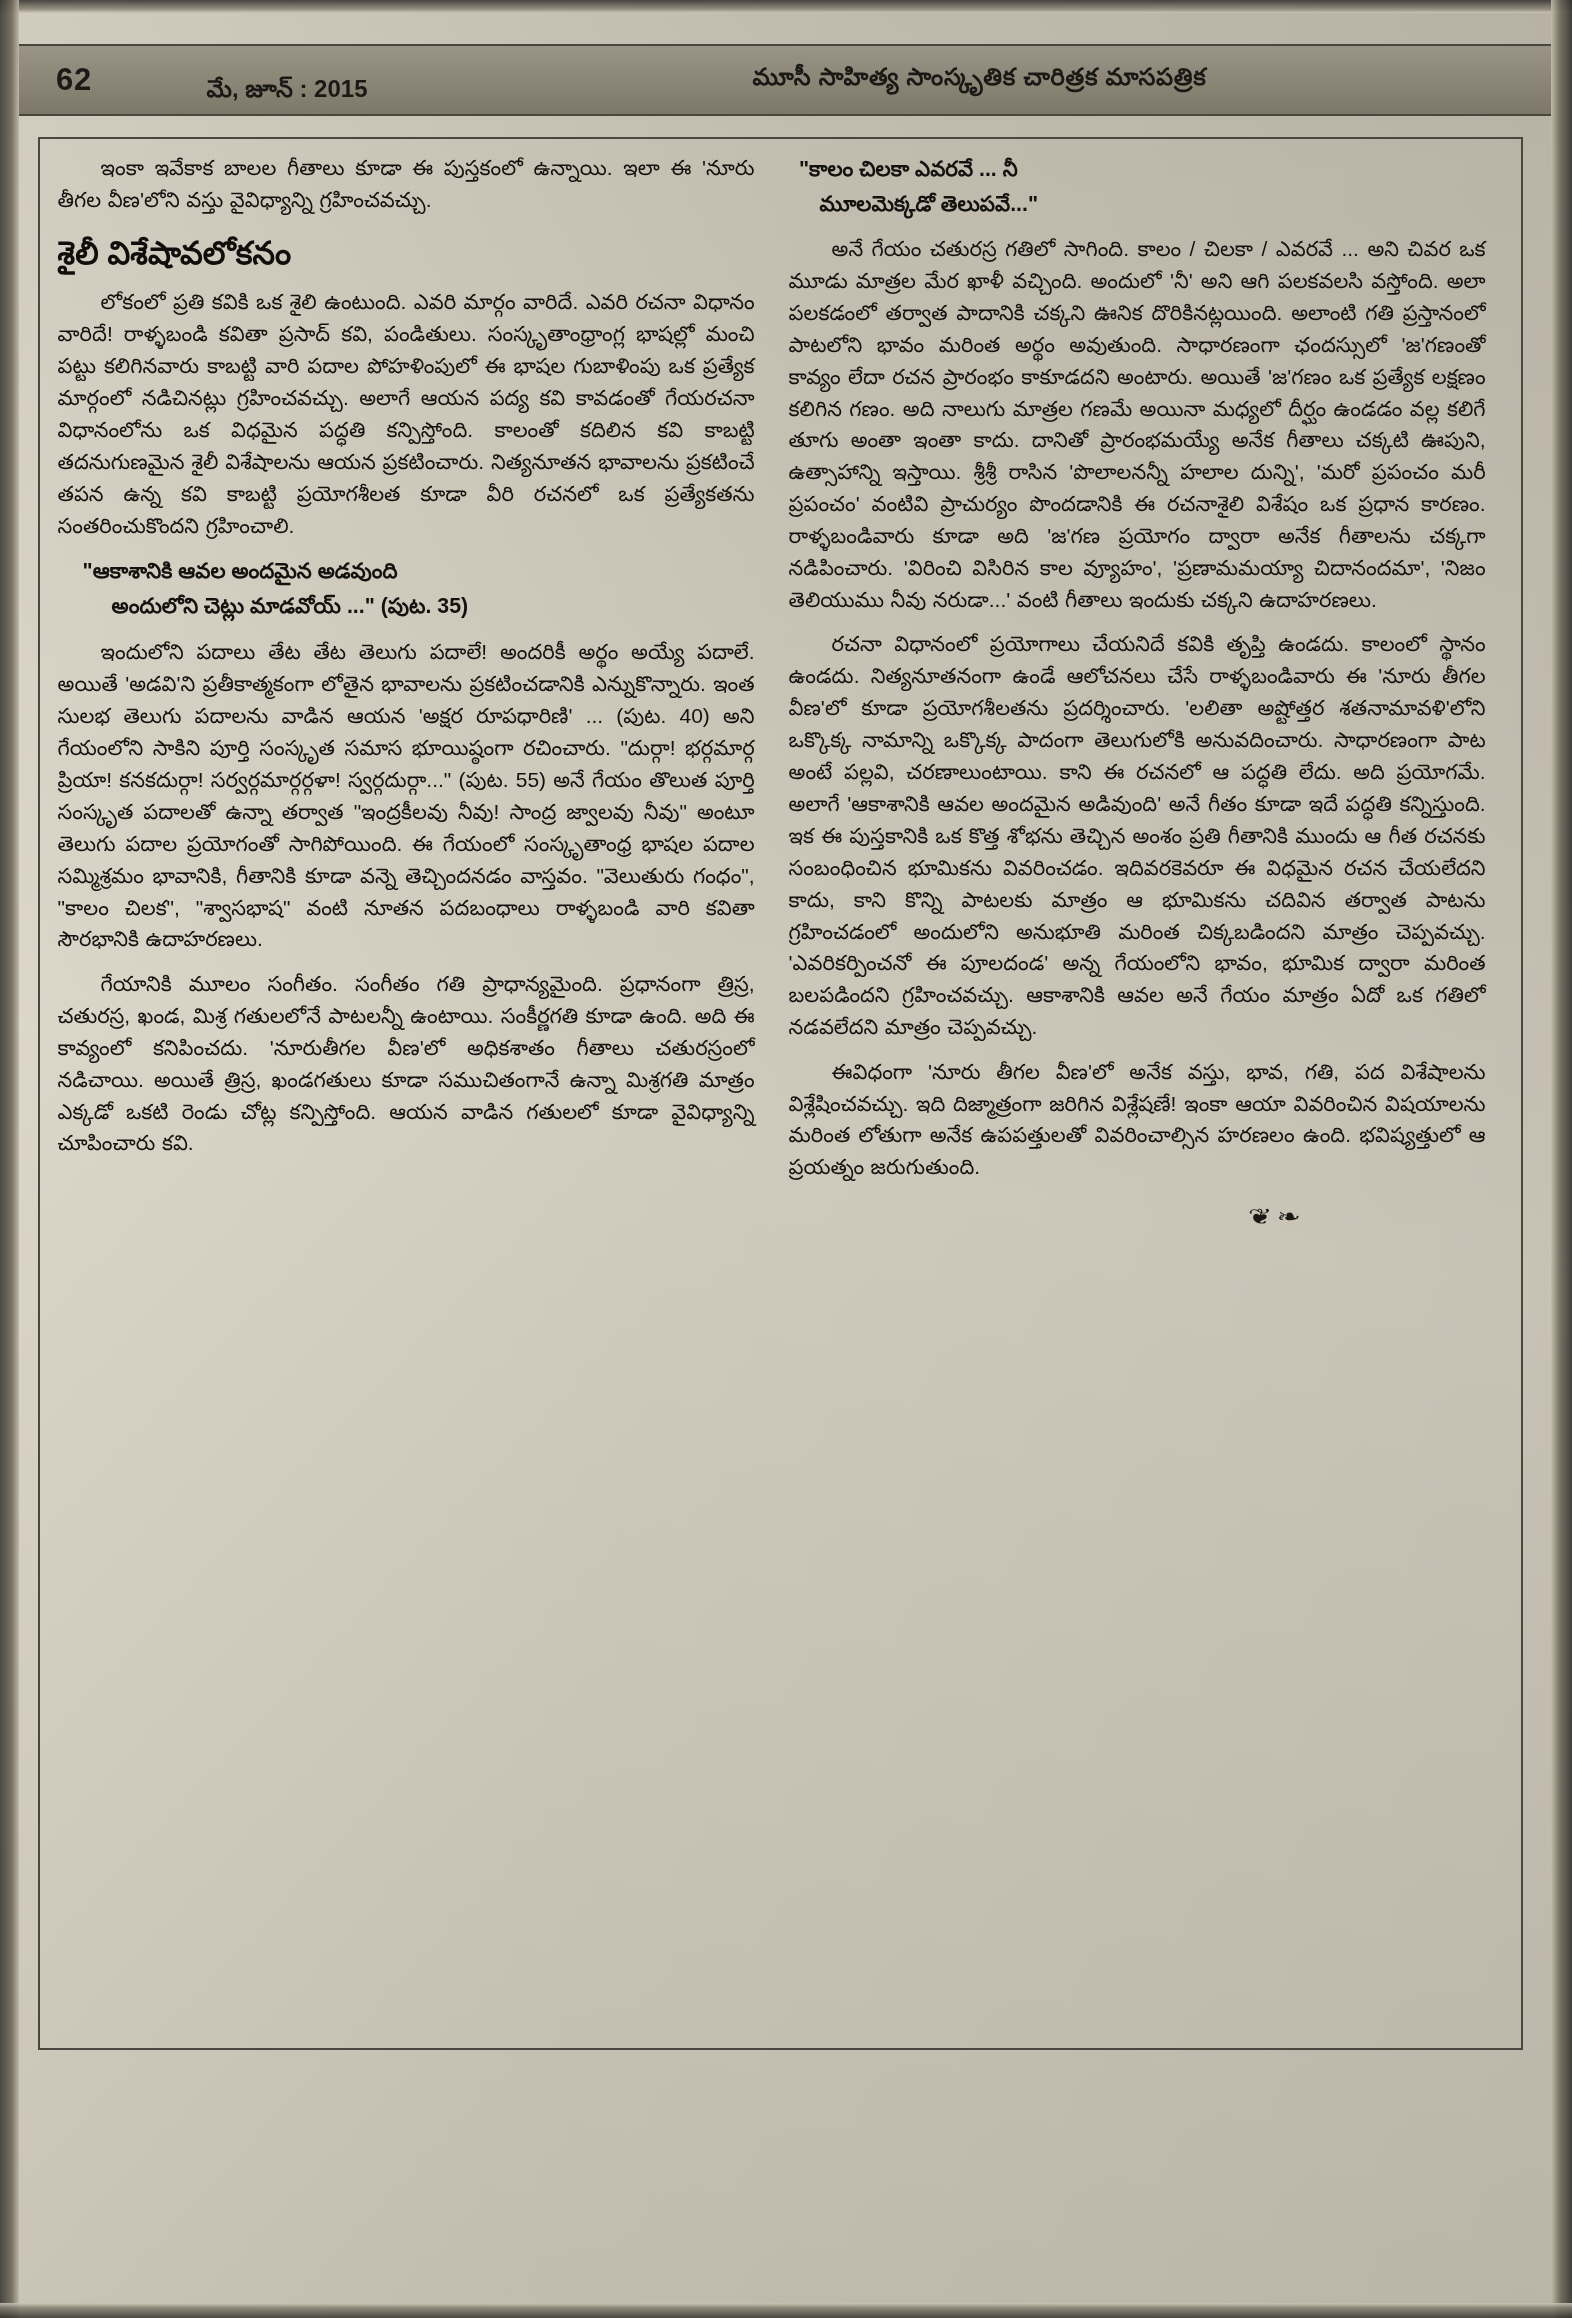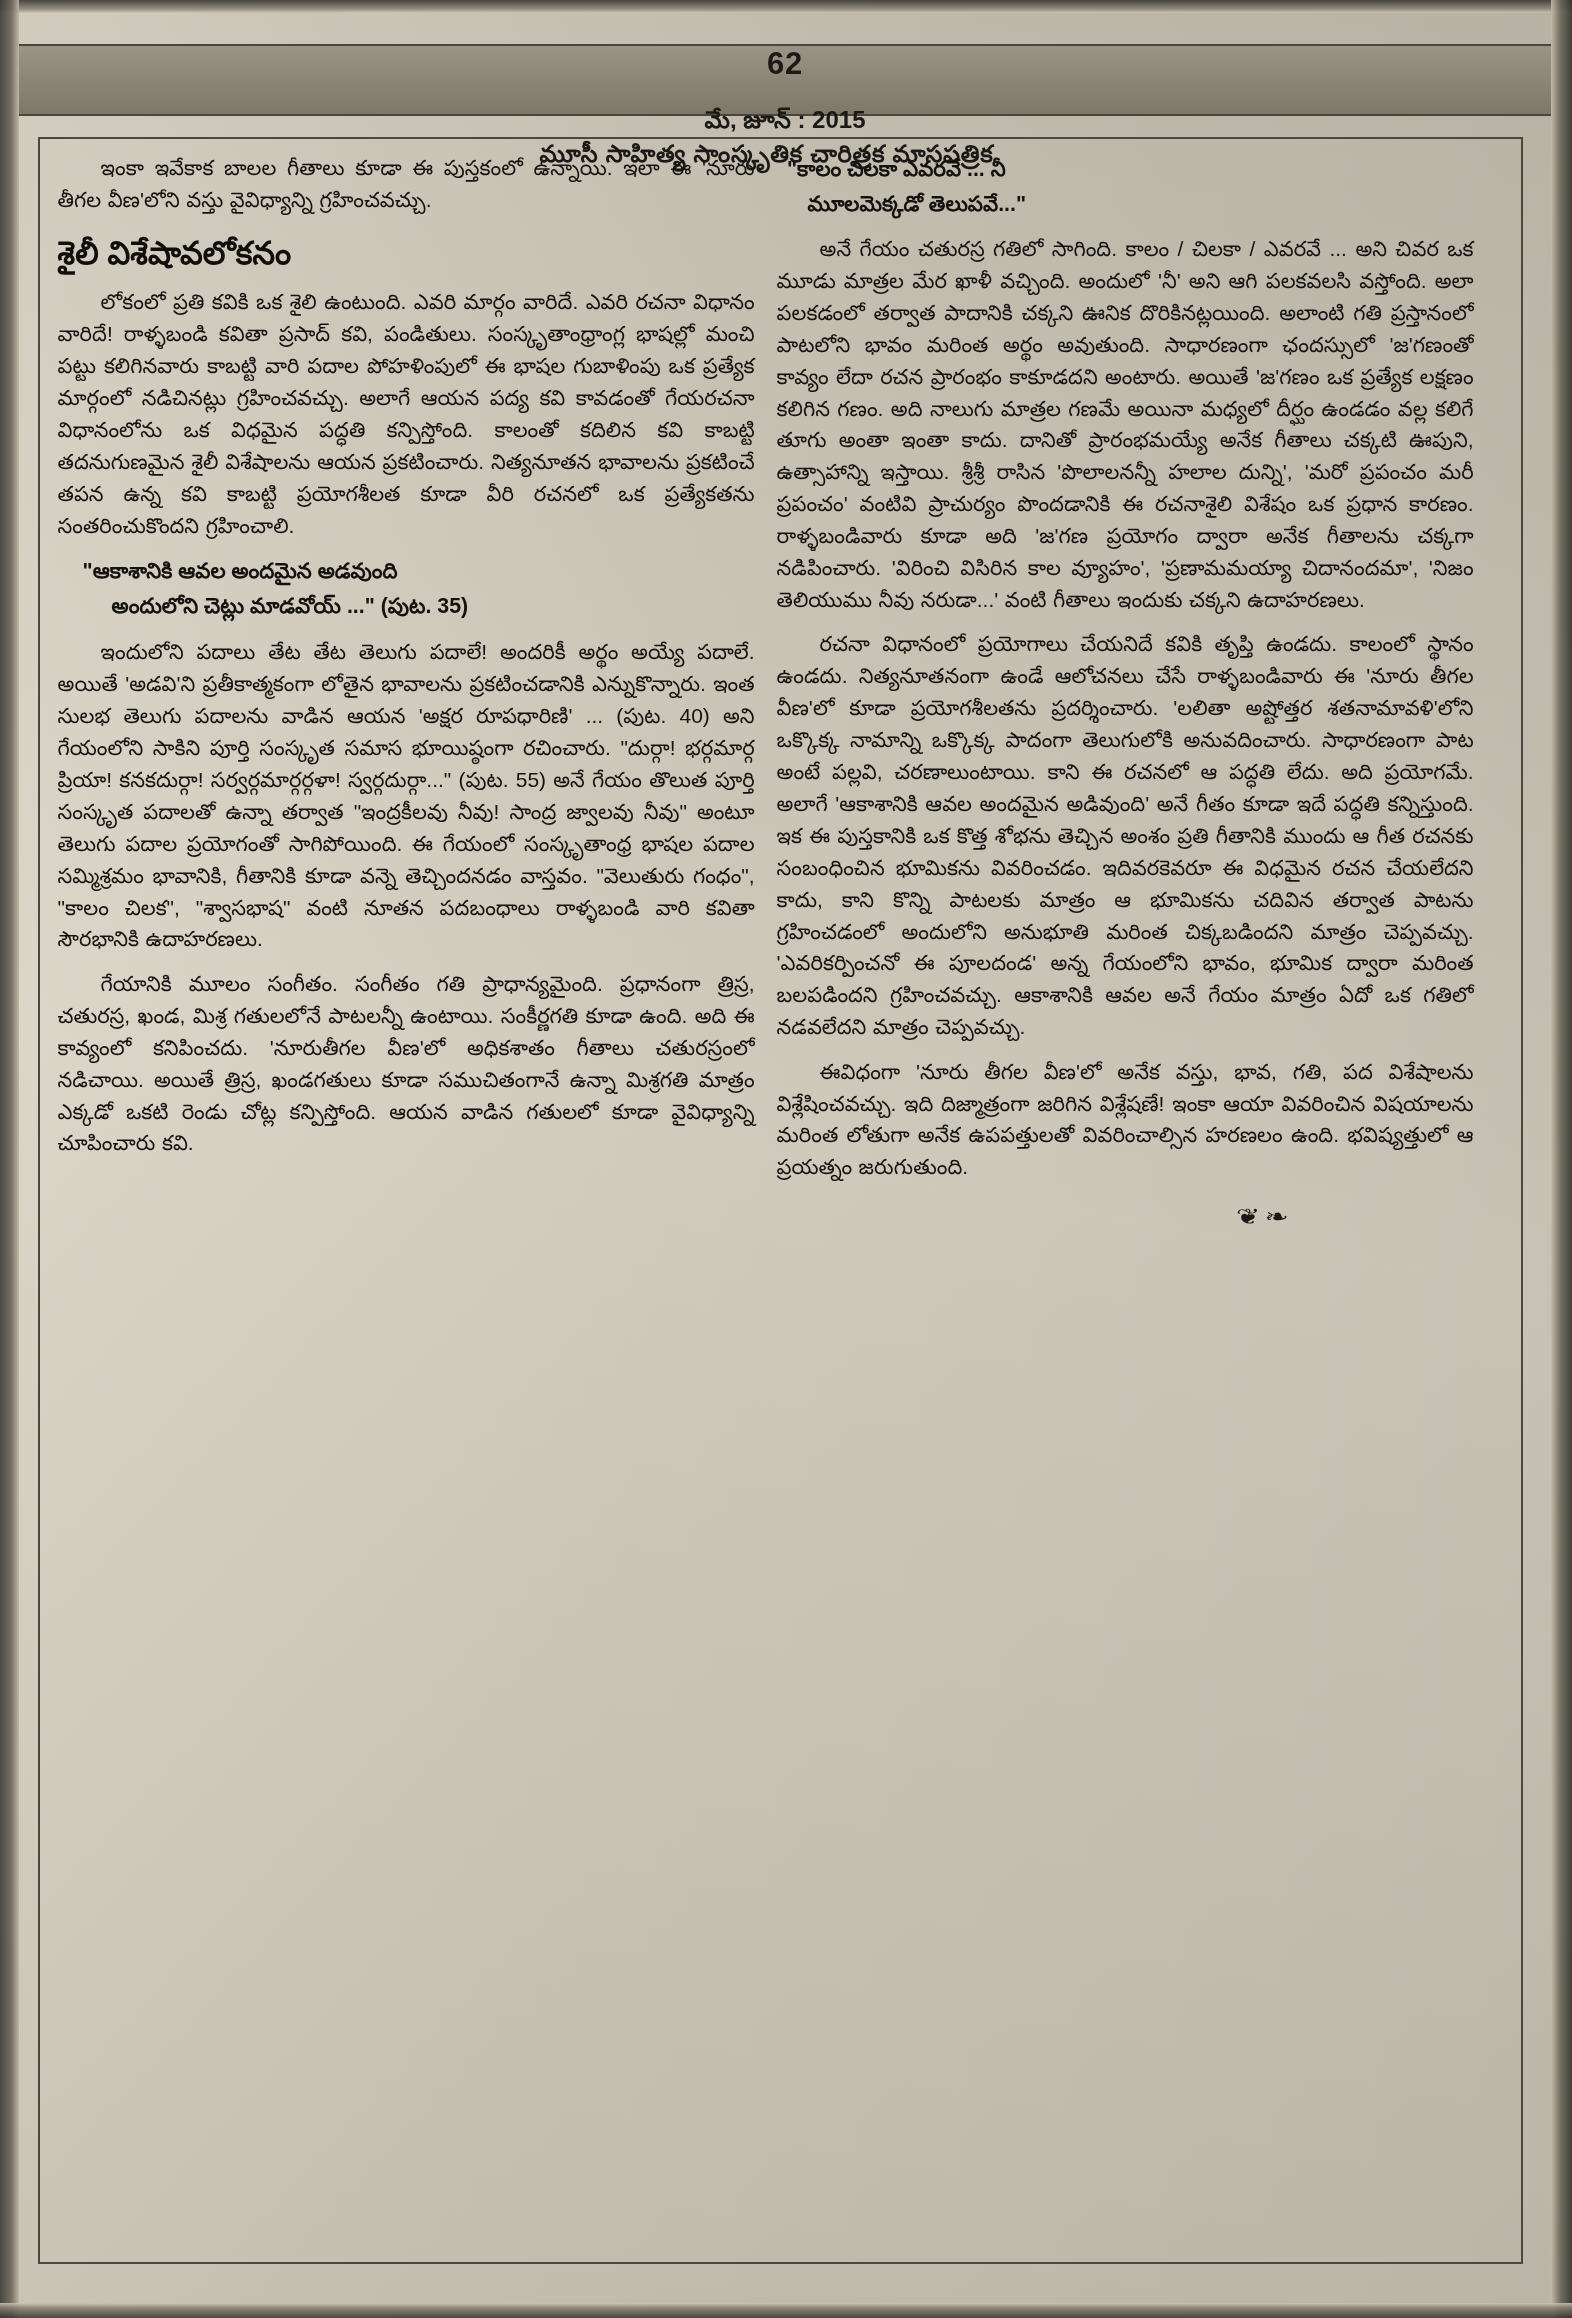--- a/index.html
+++ b/index.html
@@ -52,21 +52,20 @@
   .header-band {
     position: absolute;
     left: 19px; right: 22px; top: 44px;
     height: 68px;
     background: #8e887a;
     background-image: linear-gradient(180deg, #9a9486 0%, #7e7869 100%);
     border-top: 2.2px solid #4a463d;
     border-bottom: 2.2px solid #4a463d;
     display: flex;
     align-items: center;
-    flex-direction: column;
   }
   .page-number {
     width: 110px;
     text-align: center;
     font-size: 31px;
     font-weight: bold;
     color: #1c1a16;
     letter-spacing: 0.7px;
   }
   .issue-date {
@@ -86,26 +85,26 @@
     padding-right: 37px;
     letter-spacing: 0.7px;
   }
 
   
   .content-frame {
     position: absolute;
     left: 38px;
     top: 137px;
     width: 1485px;
-    height: 2127px;
+    height: 1913px;
     border: 2.2px solid #4b473e;
     box-sizing: border-box;
     padding: 13.2px 17.6px 13.2px 17.6px;
     display: flex;
-    gap: 22px;
+    gap: 34px;
   }
   .column {
     width: 697px;
     position: relative;
   }
 
   p.body {
     margin: 0 0 12.5px 0;
     font-size: 21px;
     line-height: 1.52;

